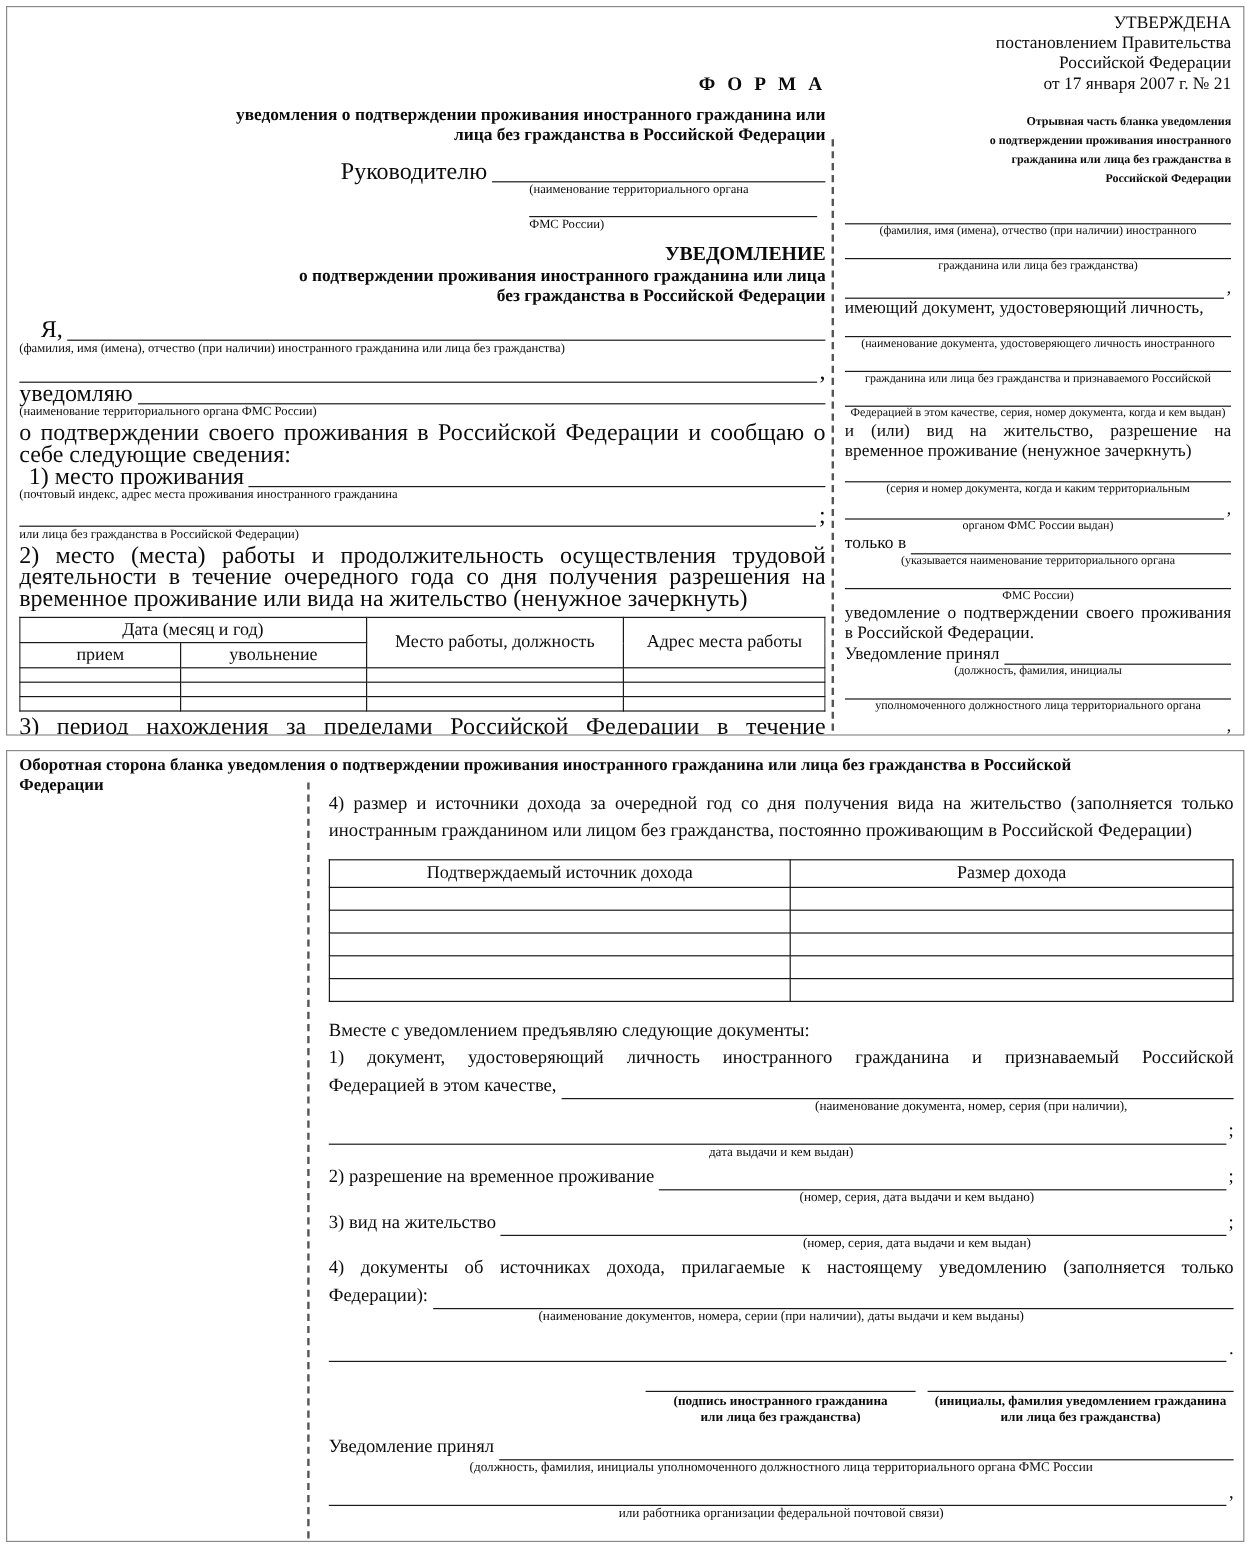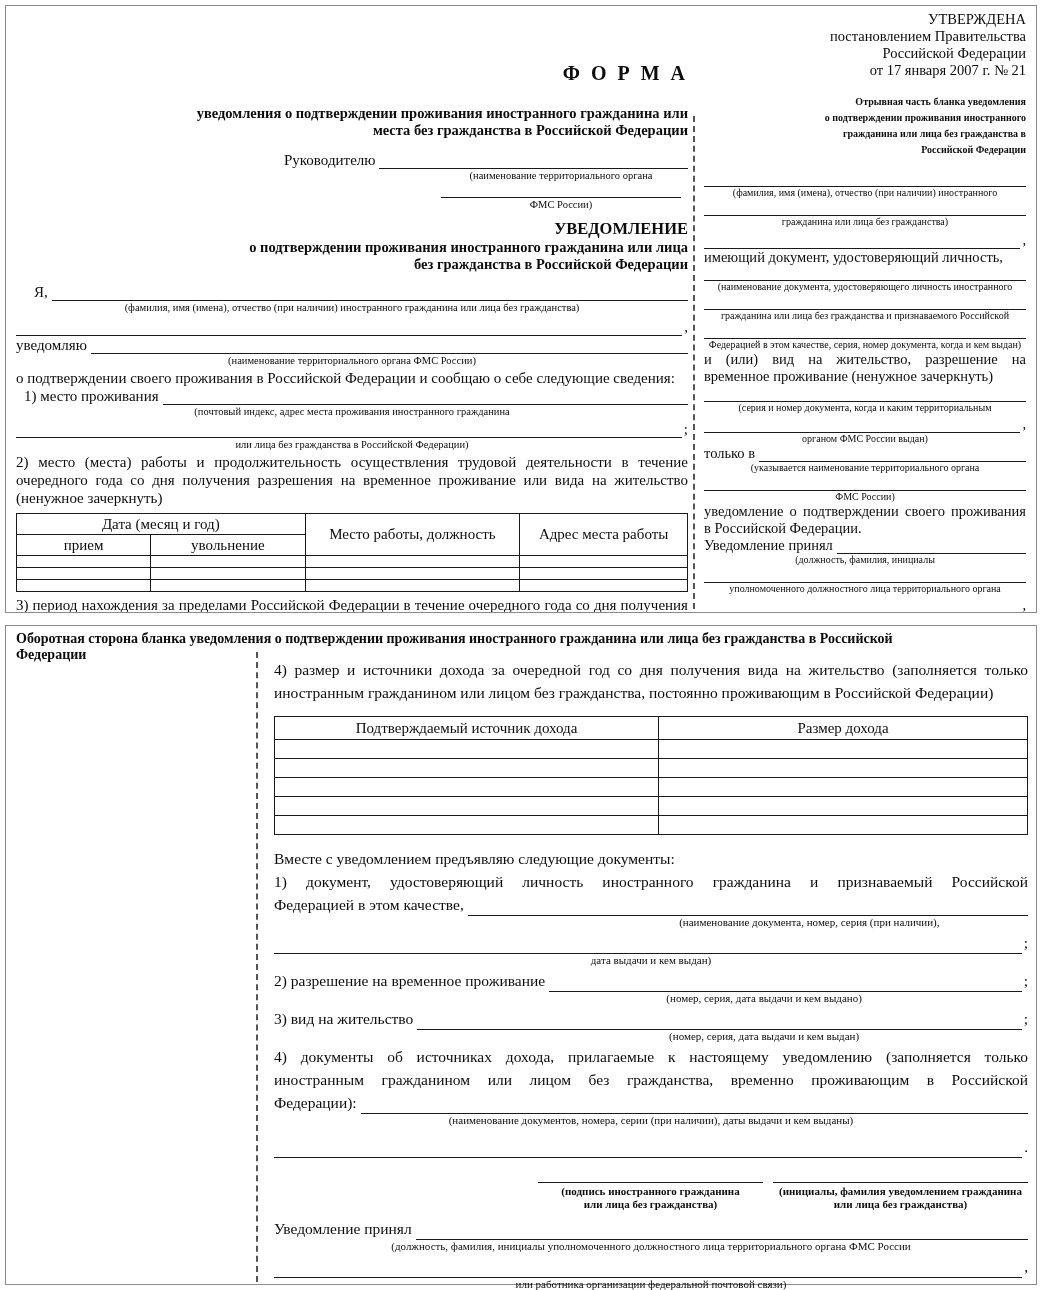--- a/index.html
+++ b/index.html
@@ -13,27 +13,27 @@
   .vdash{position:absolute;border-left:2px dashed #555;}
   #front-divider{left:687px;top:110px;bottom:3px;}
   #back-divider{left:250px;top:26px;bottom:2px;}
   .center{text-align:right;}
   .bold{font-weight:bold;}
   .just{text-align:justify;}
   .jline{text-align:justify;text-align-last:justify;}
   .fline{display:flex;align-items:flex-end;}
   .fill{flex:1;border-bottom:1px solid #1a1a1a;height:13px;margin-left:4px;}
   .fill.nolm{margin-left:0;}
-  .cap{font-size:10.5px;line-height:13px;text-align:center;}
+  .cap{font-size:10.5px;line-height:13px;text-align:left;}
   .punct{margin-left:2px;}
   
-  .h-forma{font-size:20px;letter-spacing:3px;margin-bottom:20px;}
+  .h-forma{font-size:16px;letter-spacing:3px;margin-bottom:8px;}
   .h-sub{font-size:14.5px;line-height:17px;}
   .lbl{white-space:nowrap;}
-  .body-l{font-size:15px;line-height:18px;}
+  .body-l{font-size:20px;line-height:18px;}
   .to-row{margin:12px 0 0 268px;}
   .to-block{margin-left:425px;width:240px;}
   .to-line2{border-bottom:1px solid #1a1a1a;height:13px;margin-top:2px;}
   .h-title{font-size:16.5px;margin-top:8px;}
   .mt2{margin-top:2px;} .mt4{margin-top:4px;} .mt6{margin-top:6px;} .mt8{margin-top:8px;} .mt10{margin-top:10px;} .mt12{margin-top:12px;} .mt16{margin-top:16px;}
   table.tbl{width:100%;border-collapse:collapse;table-layout:fixed;}
   table.tbl td{border:1px solid #1a1a1a;padding:0 3px;font-size:15px;text-align:center;vertical-align:middle;}
   table.work td.empty{height:11px;}
   table.work td.th{height:20px;}
   table.income td.th{height:22px;}
@@ -56,21 +56,21 @@
   .sig-block.w250{width:255px;}
 </style>
 </head>
 <body>
 
 <div class="page" id="page-front">
 
   <div class="col" id="front-left">
     <div class="center bold h-forma">Ф О Р М А</div>
     <div class="center bold h-sub">уведомления о подтверждении проживания иностранного гражданина или</div>
-    <div class="center bold h-sub">места без гражданства в Российской Федерации</div>
+    <div class="center bold h-sub">лица без гражданства в Российской Федерации</div>
 
     <div class="fline body-l to-row">
       <span class="lbl">Руководителю</span>
       <span class="fill"></span>
     </div>
     <div class="to-block">
       <div class="cap">(наименование территориального органа</div>
       <div class="to-line2"></div>
       <div class="cap">ФМС России)</div>
     </div>
@@ -275,21 +275,20 @@
     <div class="cap-b cap-right2">(номер, серия, дата выдачи и кем выдано)</div>
 
     <div class="fline body-b mt2">
       <span class="lbl">3) вид на жительство</span>
       <span class="fill"></span>
       <span class="punct">;</span>
     </div>
     <div class="cap-b cap-right2">(номер, серия, дата выдачи и кем выдан)</div>
 
     <div class="jline body-b mt2">4) документы об источниках дохода, прилагаемые к настоящему уведомлению (заполняется только</div>
-    <div class="jline body-b">иностранным гражданином или лицом без гражданства, временно проживающим в Российской</div>
     <div class="fline body-b">
       <span class="lbl">Федерации):</span>
       <span class="fill"></span>
     </div>
     <div class="cap-b">(наименование документов, номера, серии (при наличии),  даты выдачи и кем выданы)</div>
     <div class="fline body-b mt8">
       <span class="fill nolm"></span>
       <span class="punct">.</span>
     </div>
 

